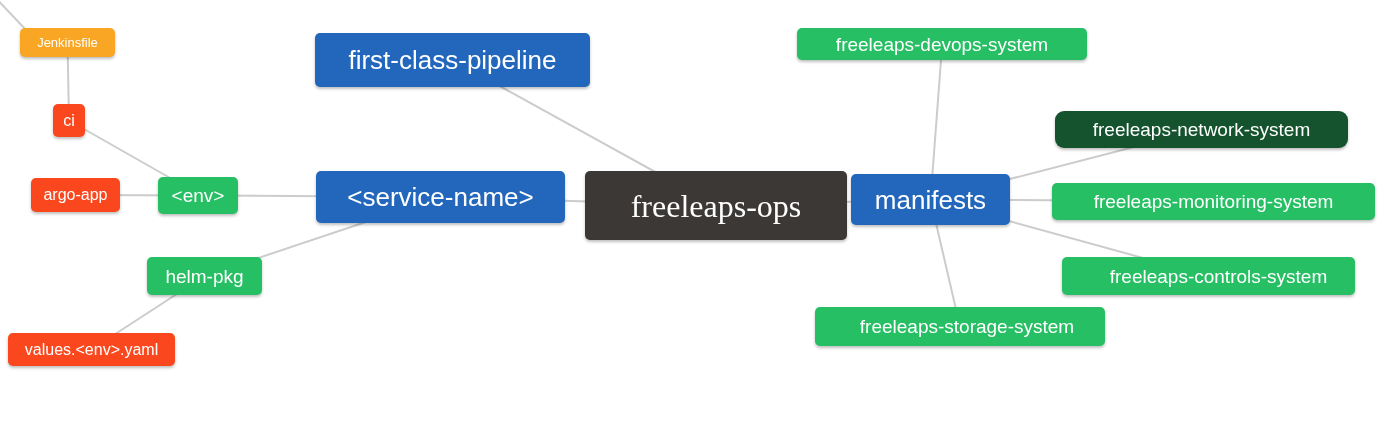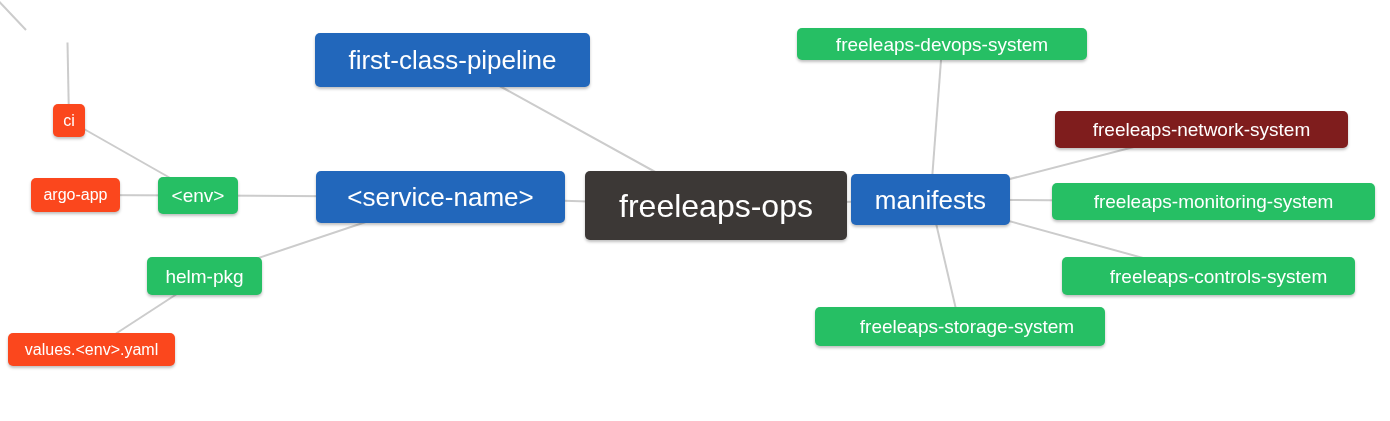--- a/index.html
+++ b/index.html
@@ -58,27 +58,28 @@
       <line x1="440.5" y1="197" x2="716" y2="205.5" stroke="#cccccc" stroke-width="2"></line>
       <line x1="716" y1="205.5" x2="930.5" y2="199.5" stroke="#cccccc" stroke-width="2"></line>
       <line x1="930.5" y1="199.5" x2="942" y2="47" stroke="#cccccc" stroke-width="2"></line>
       <line x1="930.5" y1="199.5" x2="1201.5" y2="129.5" stroke="#cccccc" stroke-width="2"></line>
       <line x1="930.5" y1="199.5" x2="1213.5" y2="201.5" stroke="#cccccc" stroke-width="2"></line>
       <line x1="930.5" y1="199.5" x2="1208.5" y2="276" stroke="#cccccc" stroke-width="2"></line>
       <line x1="930.5" y1="199.5" x2="960" y2="326.5" stroke="#cccccc" stroke-width="2"></line>
       <line x1="26" y1="30" x2="-8" y2="-6" stroke="#cccccc" stroke-width="2"></line>
     </svg>
 
+  <div class="node sz-xs" style="left: 20px; top: 28px; width: 95px; height: 29px; background: rgb(248, 166, 36); color: rgb(255, 255, 255);">Jenkinsfile</div>
   <div class="node sz-sm" style="left: 53px; top: 104px; width: 32px; height: 33px; background: rgb(251, 71, 29); color: rgb(255, 255, 255);">ci</div>
   <div class="node sz-sm" style="left: 31px; top: 178px; width: 89px; height: 34px; background: rgb(251, 71, 29); color: rgb(255, 255, 255);">argo-app</div>
   <div class="node sz-md" style="left: 158px; top: 177px; width: 80px; height: 37px; background: rgb(38, 191, 100); color: rgb(255, 255, 255);">&lt;env&gt;</div>
   <div class="node sz-md" style="left: 147px; top: 257px; width: 115px; height: 38px; background: rgb(38, 191, 100); color: rgb(255, 255, 255);">helm-pkg</div>
   <div class="node sz-sm" style="left: 8px; top: 333px; width: 167px; height: 33px; background: rgb(251, 71, 29); color: rgb(255, 255, 255);">values.&lt;env&gt;.yaml</div>
   <div class="node sz-lg" style="left: 315px; top: 33px; width: 275px; height: 54px; background: rgb(34, 103, 187); color: rgb(255, 255, 255);">first-class-pipeline</div>
   <div class="node sz-lg" style="left: 316px; top: 171px; width: 249px; height: 52px; background: rgb(34, 103, 187); color: rgb(255, 255, 255);">&lt;service-name&gt;</div>
-  <div class="node sz-xl" style="left: 585px; top: 171px; width: 262px; height: 69px; background: rgb(60, 56, 54); color: rgb(255, 255, 255);">freeleaps-ops</div>
+  <div class="node sz-xl" style="left: 585px; top: 171px; width: 262px; height: 69px; background: rgb(60, 56, 54); color: rgb(255, 255, 255); font-family: Liberation Serif, serif;">freeleaps-ops</div>
   <div class="node sz-lg" style="left: 851px; top: 174px; width: 159px; height: 51px; background: rgb(34, 103, 187); color: rgb(255, 255, 255);">manifests</div>
   <div class="node sz-md" style="left: 797px; top: 28px; width: 290px; height: 32px; background: rgb(38, 191, 100); color: rgb(255, 255, 255);">freeleaps-devops-system</div>
-  <div class="node sz-md" style="left: 1055px; top: 111px; width: 293px; height: 37px; background: #7f1d1d; color: rgb(255, 255, 255);">freeleaps-network-system</div>
+  <div class="node sz-md" style="left: 1055px; top: 111px; width: 293px; height: 37px; background: #14532d; color: rgb(255, 255, 255); border-radius: 9px;">freeleaps-network-system</div>
   <div class="node sz-md" style="left: 1052px; top: 183px; width: 323px; height: 37px; background: rgb(38, 191, 100); color: rgb(255, 255, 255);">freeleaps-monitoring-system</div>
   <div class="node sz-md" style="left: 1062px; top: 257px; width: 293px; height: 38px; background: rgb(38, 191, 100); color: rgb(255, 255, 255); padding-left: 20px;">freeleaps-controls-system</div>
   <div class="node sz-md" style="left: 815px; top: 307px; width: 290px; height: 39px; background: rgb(38, 191, 100); color: rgb(255, 255, 255); padding-left: 14px;">freeleaps-storage-system</div>
 </div>
 
 </body></html>

